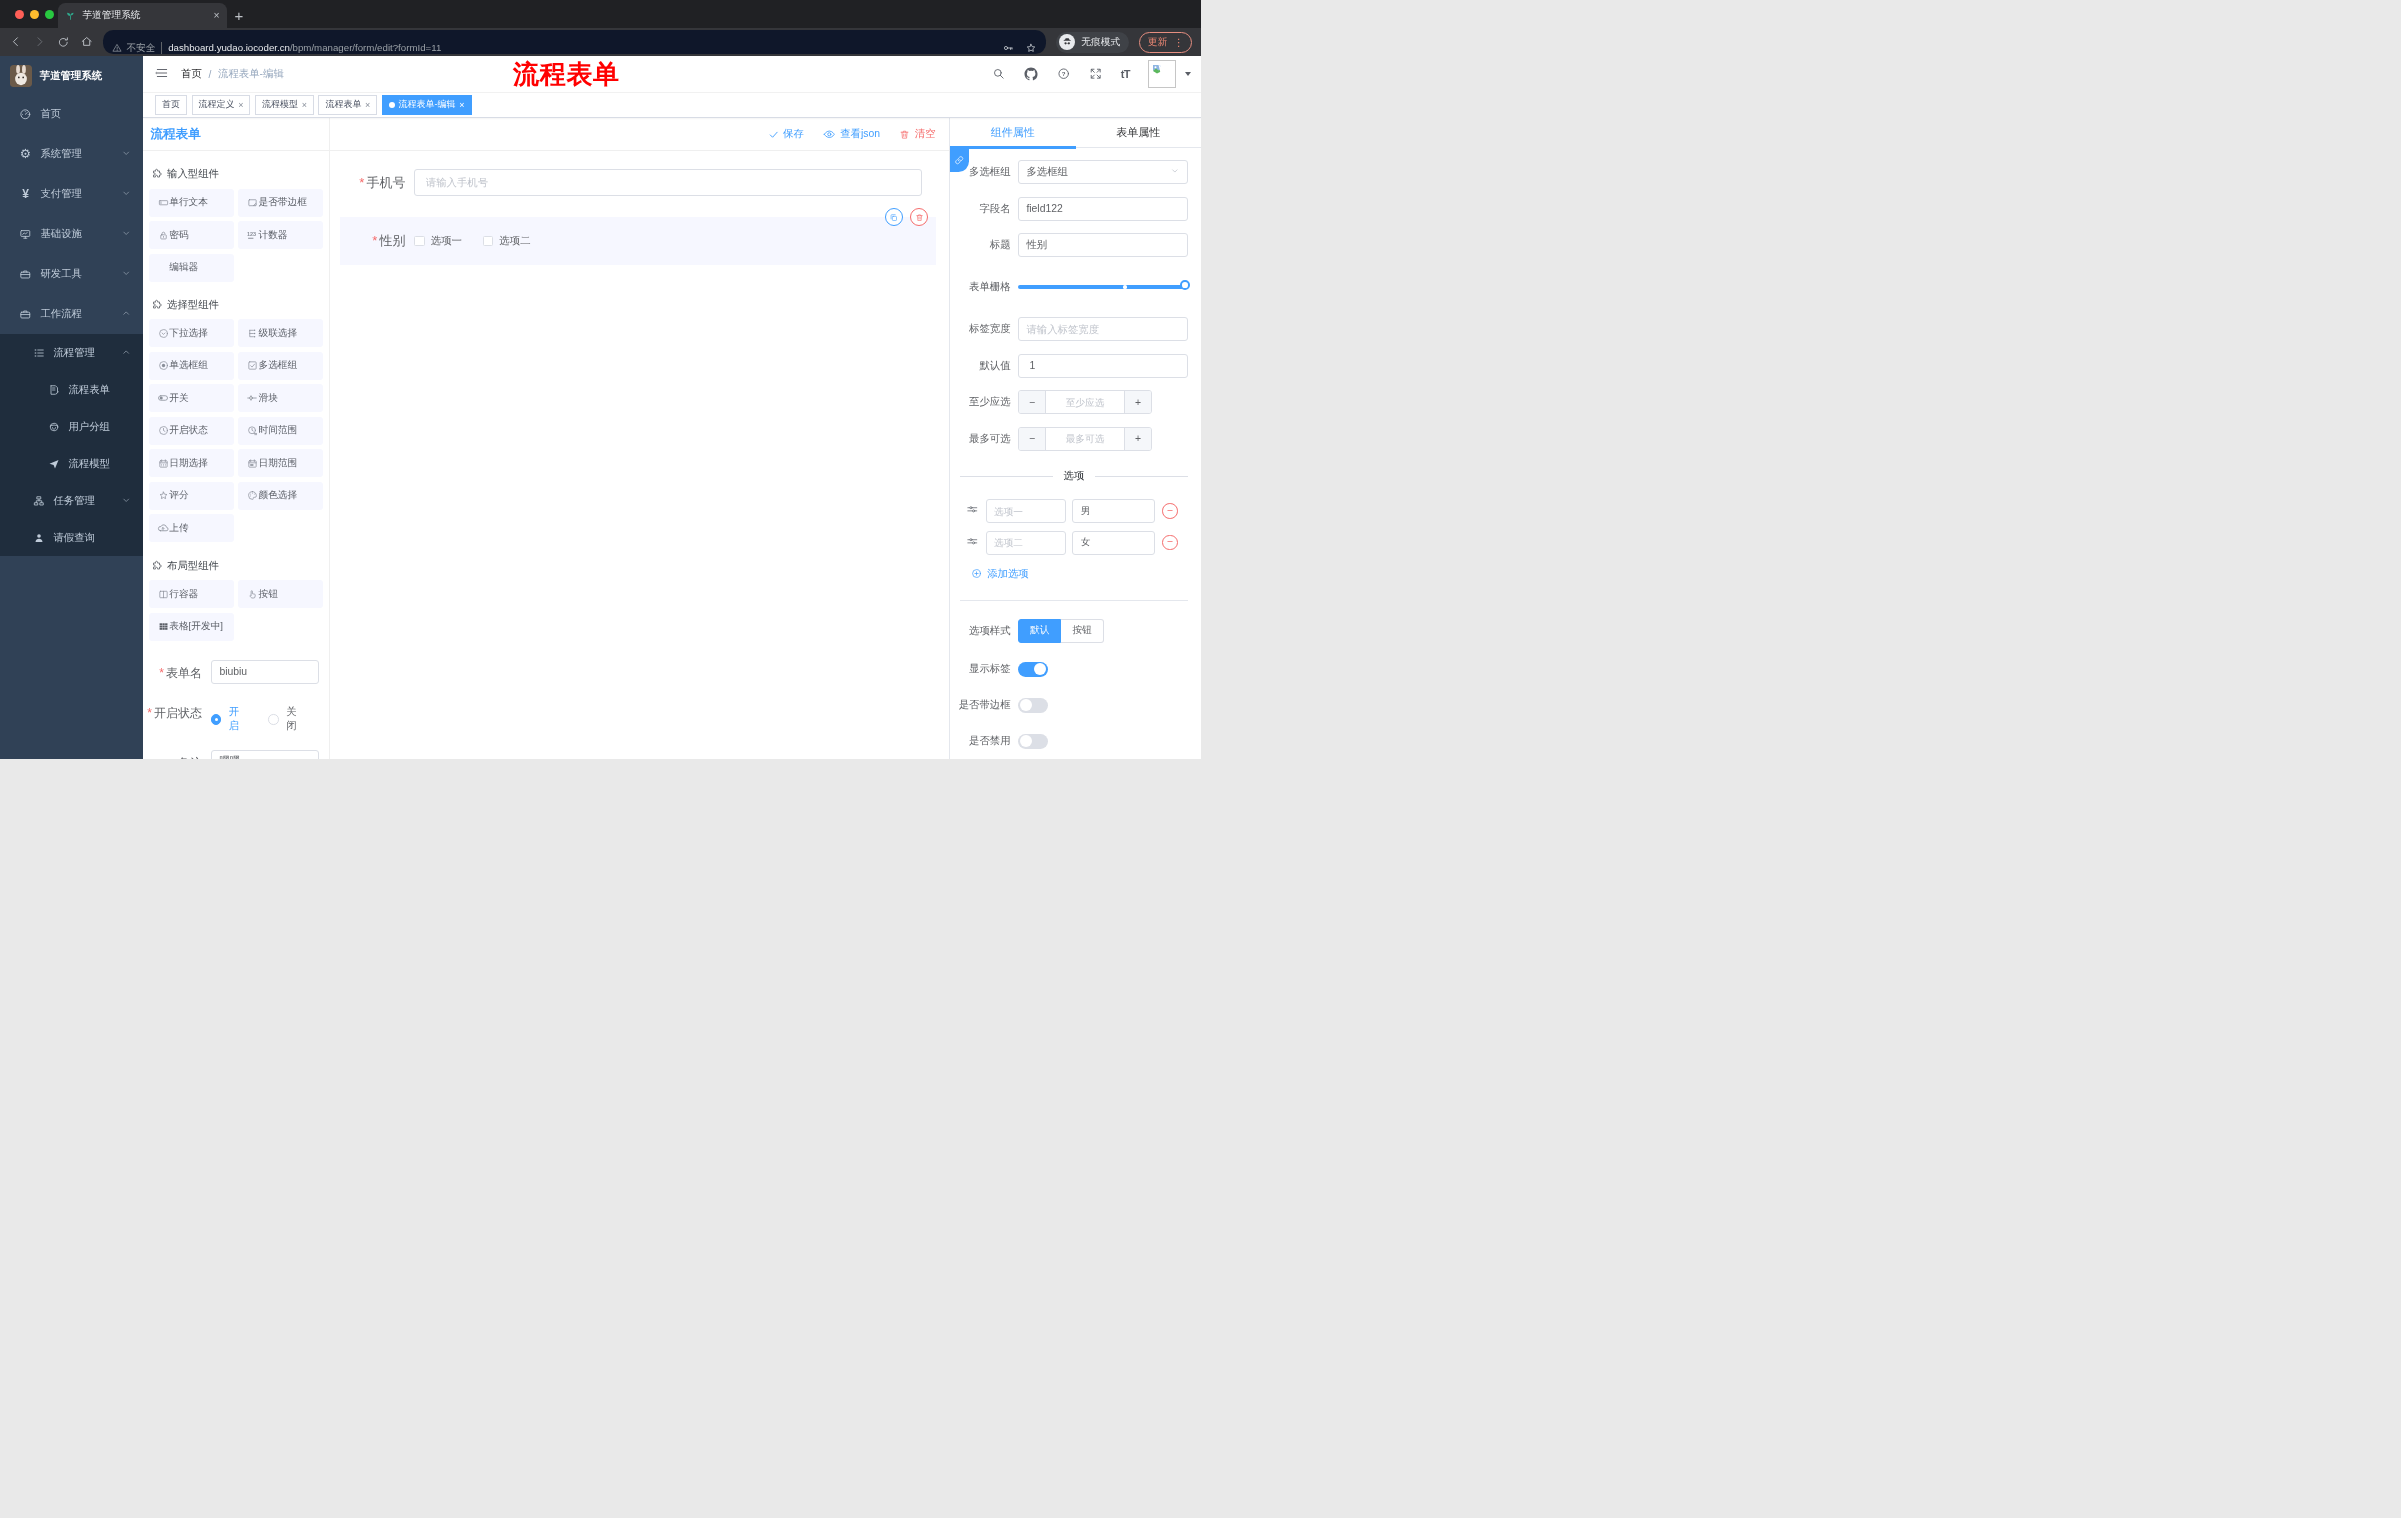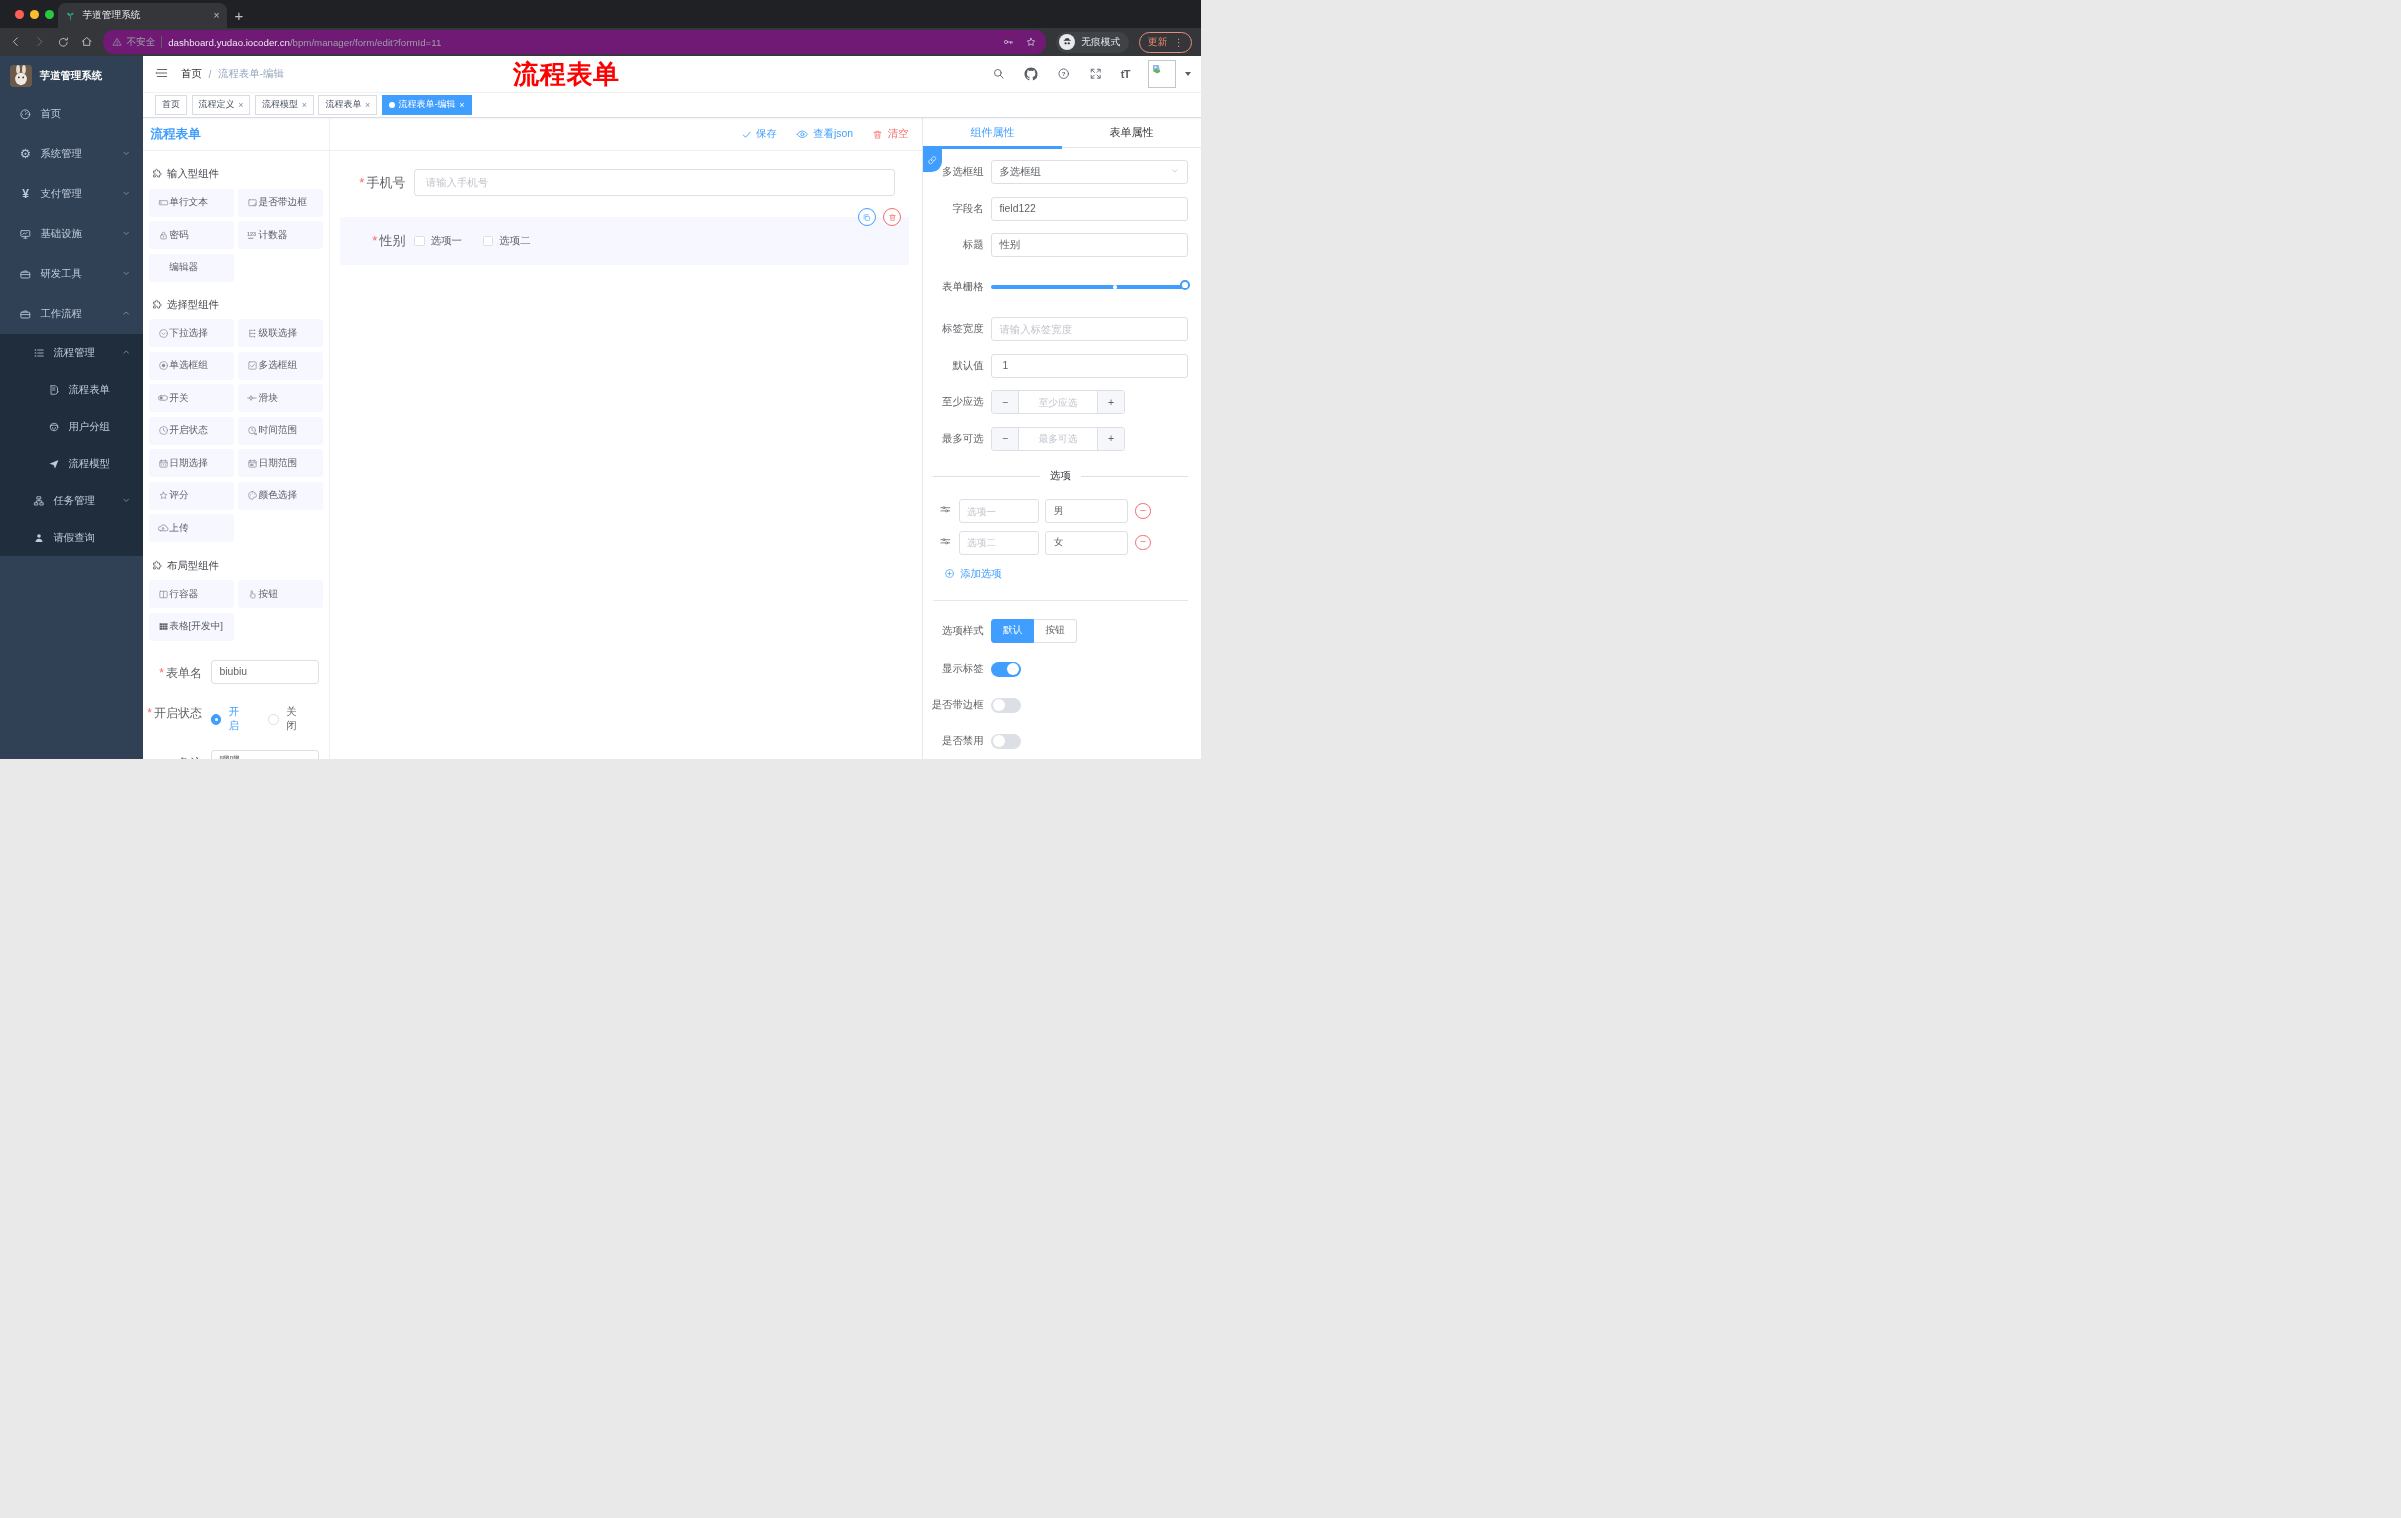--- a/index.html
+++ b/index.html
@@ -13,21 +13,21 @@
   .traffic{display:flex;gap:6px;position:absolute;left:15px;top:9.7px;}
   .dot{width:9px;height:9px;border-radius:50%;}
   .dot.r{background:#ff5f57}.dot.y{background:#febc2e}.dot.g{background:#28c840}
   .btab{margin-left:58px;width:169px;height:25px;background:#35363a;border-radius:7.4px 7.4px 0 0;display:flex;align-items:center;padding:0 7.4px;color:#e8eaed;font-size:9.7px;gap:6px;}
   .btab .title{flex:1;white-space:nowrap;overflow:hidden;}
   .btab .x{color:#bdc1c6;font-size:10.4px;}
   .newtab{color:#bdc1c6;font-size:15px;margin:0 0 4.5px 7.4px;}
   .toolbar{height:28px;background:#35363a;display:flex;align-items:center;padding:0 9px;gap:10.4px;}
   .navic{color:#c7cbd1;display:flex;align-items:center;}
   .navic.dim{color:#70757a;}
-  .omnibox{flex:1;height:21px;background:#701a75;border-radius:10.4px;display:flex;align-items:center;padding:12px 9px;color:#e8eaed;font-size:9.7px;gap:6px;}
+  .omnibox{flex:1;height:21px;background:#0f172a;border-radius:10.4px;display:flex;align-items:flex-start;padding:12px 9px;color:#e8eaed;font-size:9.7px;gap:6px;}
   .omni-warn{color:#9aa0a6;display:flex;align-items:center;gap:3.7px;}
   .omni-sep{width:0.7px;height:12px;background:#5f6368;}
   .omni-url{flex:1;white-space:nowrap;overflow:hidden;}
   .omni-url .path{color:#9aa0a6;}
   .omni-right{display:flex;gap:10.4px;color:#c7cbd1;}
   .incog{height:21px;border-radius:10.4px;background:#3f4247;display:flex;align-items:center;gap:6px;padding:0 9px 0 3px;color:#e8eaed;font-size:9.7px;}
   .update{height:21px;border-radius:10.4px;border:0.7px solid #e58e80;color:#ee8874;font-size:9.7px;display:flex;align-items:center;gap:6px;padding:0 7.4px;}
   .update .dots{font-size:10.4px;letter-spacing:0;}
 
   
@@ -103,21 +103,21 @@
   .sel-block{margin-top:21px;margin-right:1.5px;background:#f6f7ff;padding:15px 0;position:relative;}
   .blk-tools{position:absolute;top:-9px;right:7.4px;display:flex;gap:7.4px;}
   .tool-circle{width:18px;height:18px;border-radius:50%;background:#fff;display:flex;align-items:center;justify-content:center;}
   .tool-circle.copy{border:0.7px solid #409eff;color:#409eff;}
   .tool-circle.del{border:0.7px solid #f56c6c;color:#f56c6c;}
   .cbx-row{display:flex;align-items:center;}
   .cb{width:10.4px;height:10.4px;border:0.7px solid #dcdfe6;border-radius:1.5px;background:#fff;flex:none;}
   .cb-lb{font-size:10.4px;color:#606266;margin:0 21px 0 6px;}
 
   
-  .props{width:279px;flex:none;border-left:0.7px solid #e4e7ed;display:flex;flex-direction:column;position:relative;background:#fff;}
+  .props{width:252px;flex:none;border-left:0.7px solid #e4e7ed;display:flex;flex-direction:column;position:relative;background:#fff;}
   .ptabs{height:30px;flex:none;display:flex;border-bottom:1.5px solid #e4e7ed;}
   .ptab{flex:1;display:flex;align-items:center;justify-content:center;font-size:11px;color:#303133;position:relative;}
   .ptab.active{color:#409eff;}
   .ptab.active::after{content:"";position:absolute;left:0;right:0;bottom:-1.5px;height:2.2px;background:#409eff;}
   .linktag{position:absolute;left:0;top:30px;width:19.3px;height:24px;background:#409eff;border-radius:0 0 10.4px 0;display:flex;align-items:center;justify-content:center;color:#fff;z-index:3;}
   .pbody{flex:1;overflow:hidden;padding:12px 13.4px 0 0;}
   .prow{display:flex;align-items:center;margin-bottom:12.6px;}
   .plabel{width:68px;flex:none;text-align:right;font-size:10.4px;color:#606266;padding-right:7.4px;}
   .pctrl{flex:1;display:flex;align-items:center;min-width:0;}
   .pselect{flex:1;height:24px;border:0.7px solid #dcdfe6;border-radius:3px;display:flex;align-items:center;padding:0 7.4px;font-size:10.4px;color:#606266;justify-content:space-between;background:#fff;}

